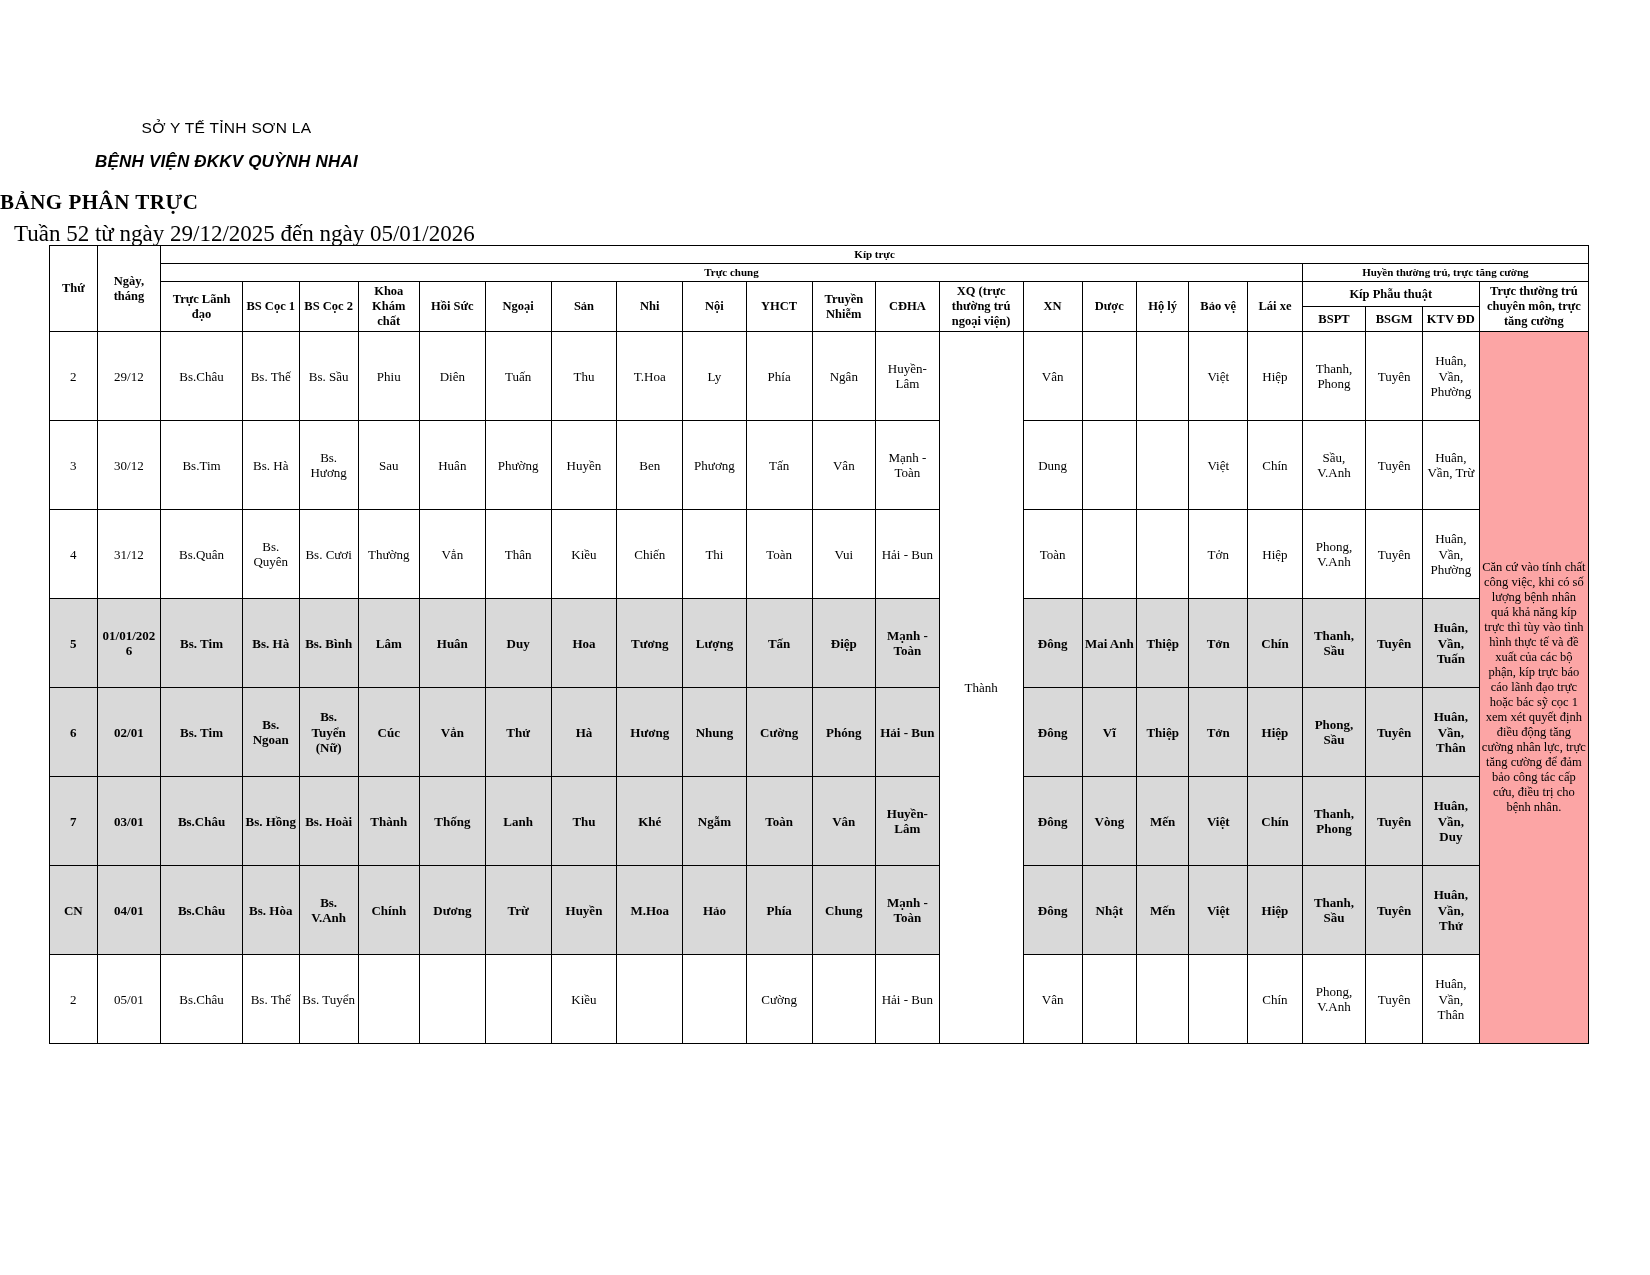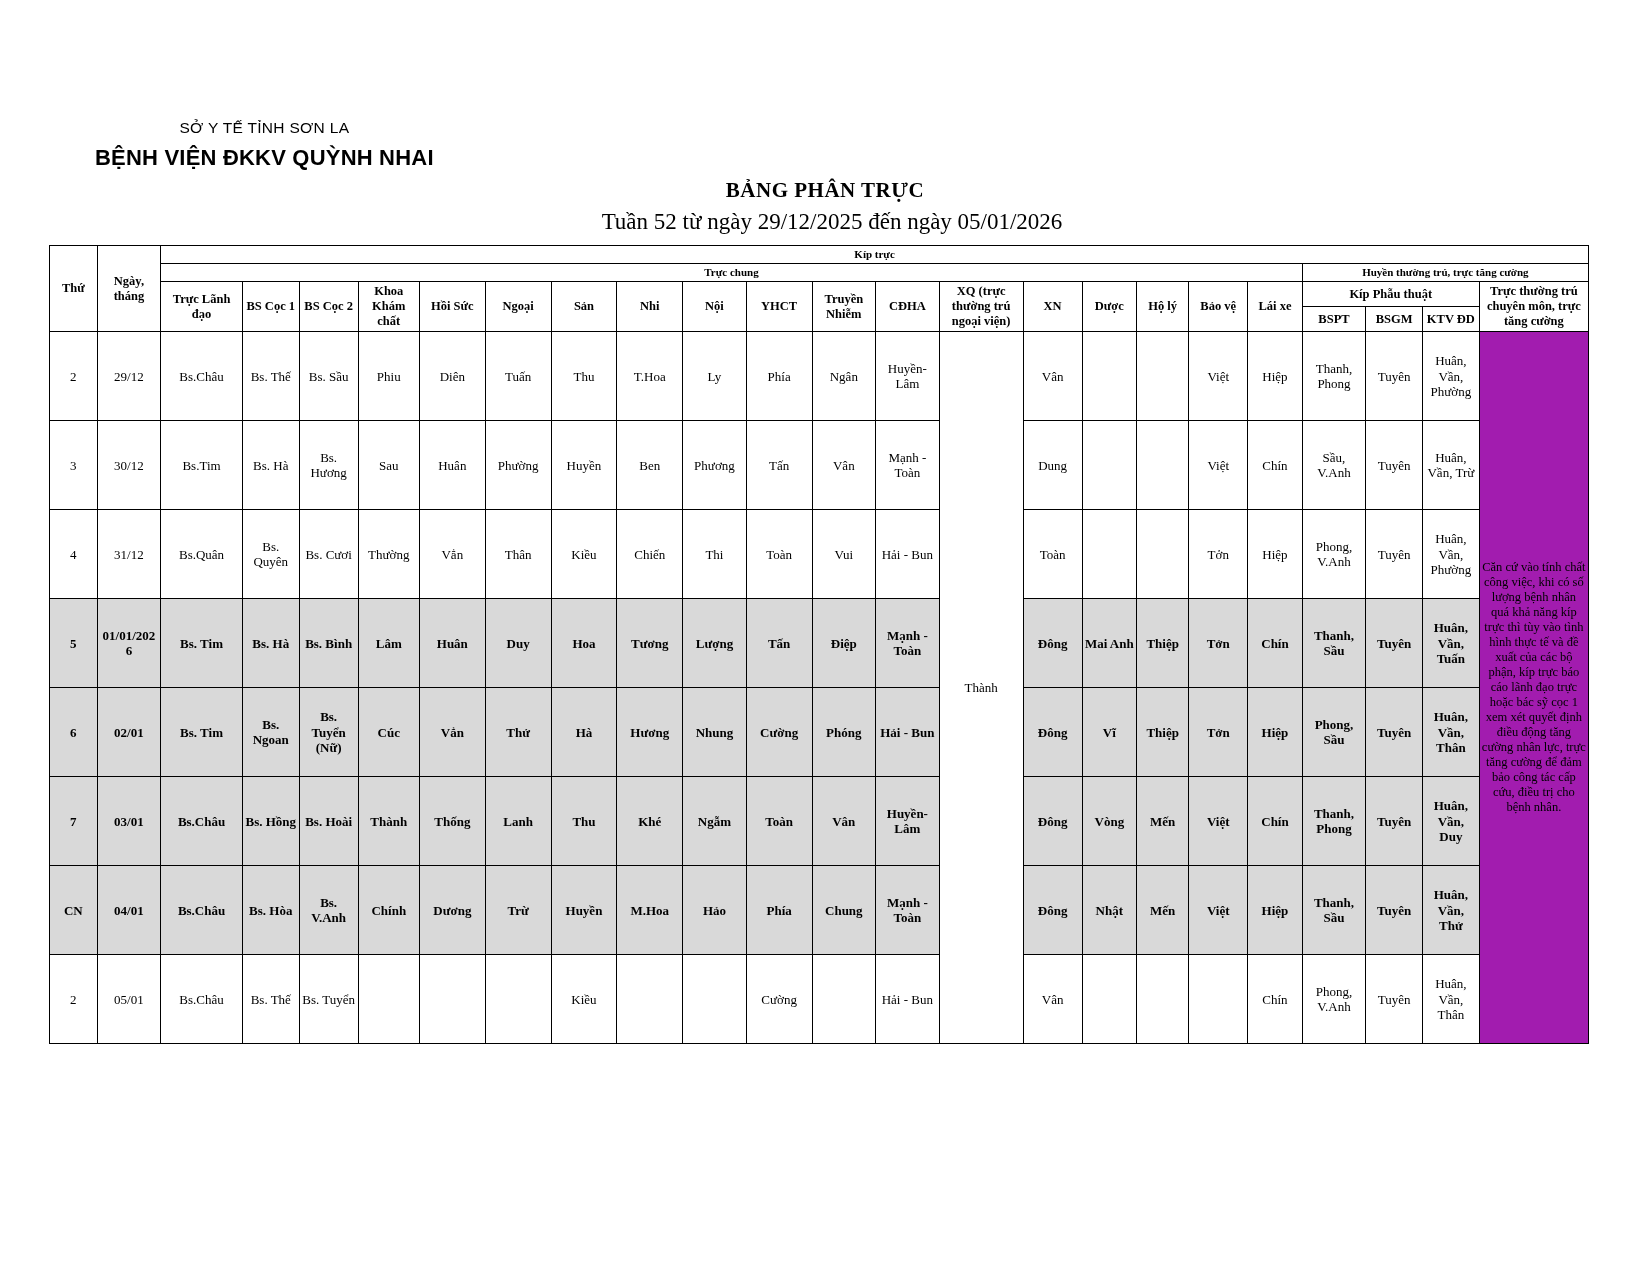--- a/index.html
+++ b/index.html
@@ -27,31 +27,32 @@
     line-height: 1.35;
     text-align: center;
   }
   .org-line1 {
     font-family: "Liberation Sans", sans-serif;
     font-size: 15.5px;
     letter-spacing: 0.3px;
   }
   .org-line2 {
     font-family: "Liberation Sans", sans-serif;
-    font-size: 22px;
+    font-size: 17px;
     font-weight: bold;
     letter-spacing: 0.2px;
-    margin-top: 4px;
+    margin-top: 12px;
+    font-style: italic;
   }
   .title-block {
     position: absolute;
     left: 0;
-    top: 178px;
+    top: 190px;
     width: 1650px;
-    text-align: center;
+    text-align: left;
   }
   .doc-title {
     font-size: 21px;
     font-weight: bold;
     letter-spacing: 0.5px;
   }
   .doc-subtitle {
     font-size: 23px;
     margin-top: 6px;
     margin-left: 14px;
@@ -87,21 +88,21 @@
   tr.shaded td {
     background: #d9d9d9;
     font-weight: bold;
   }
   td.note-cell {
     font-size: 12.5px;
     line-height: 1.3;
     vertical-align: middle;
     padding: 4px 5px;
     font-weight: normal;
-    background: #a21caf;
+    background: #fca5a5;
   }
   td.xq-cell {
     vertical-align: middle;
     background: #ffffff;
     font-weight: normal;
     font-size: 13px;
   }
   
   col.c-thu { width: 42px; }
   col.c-ngay { width: 56px; }

